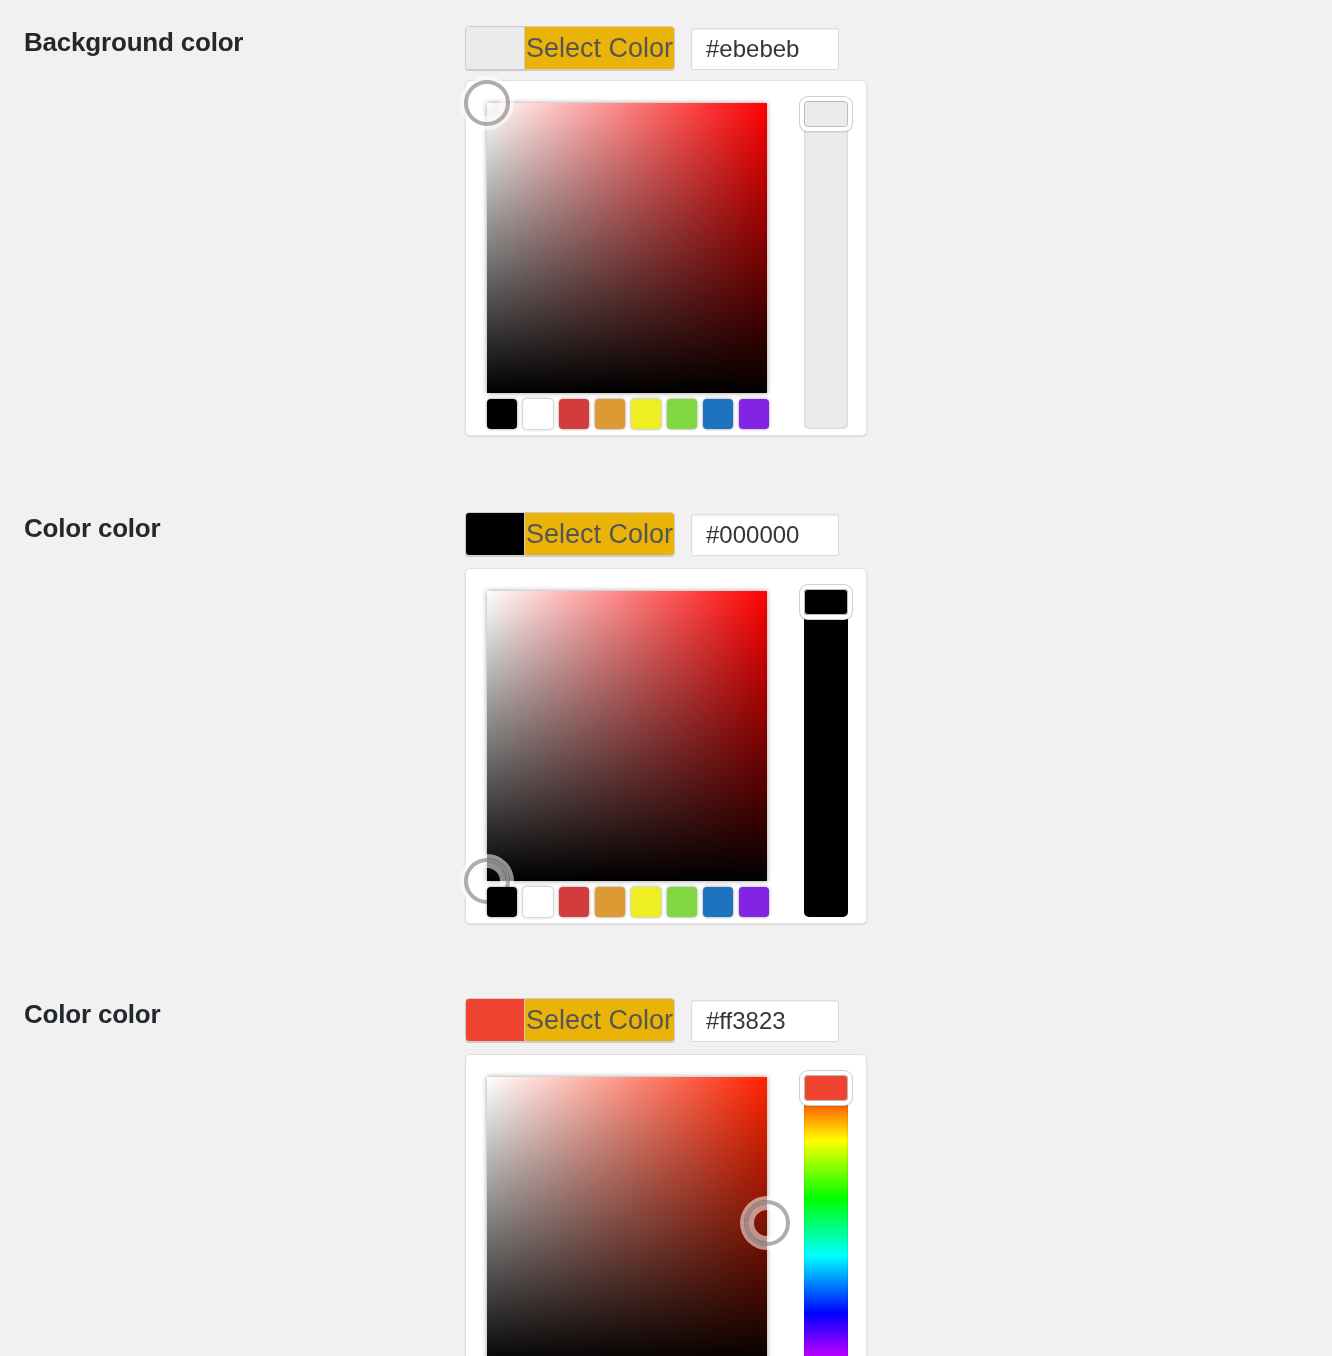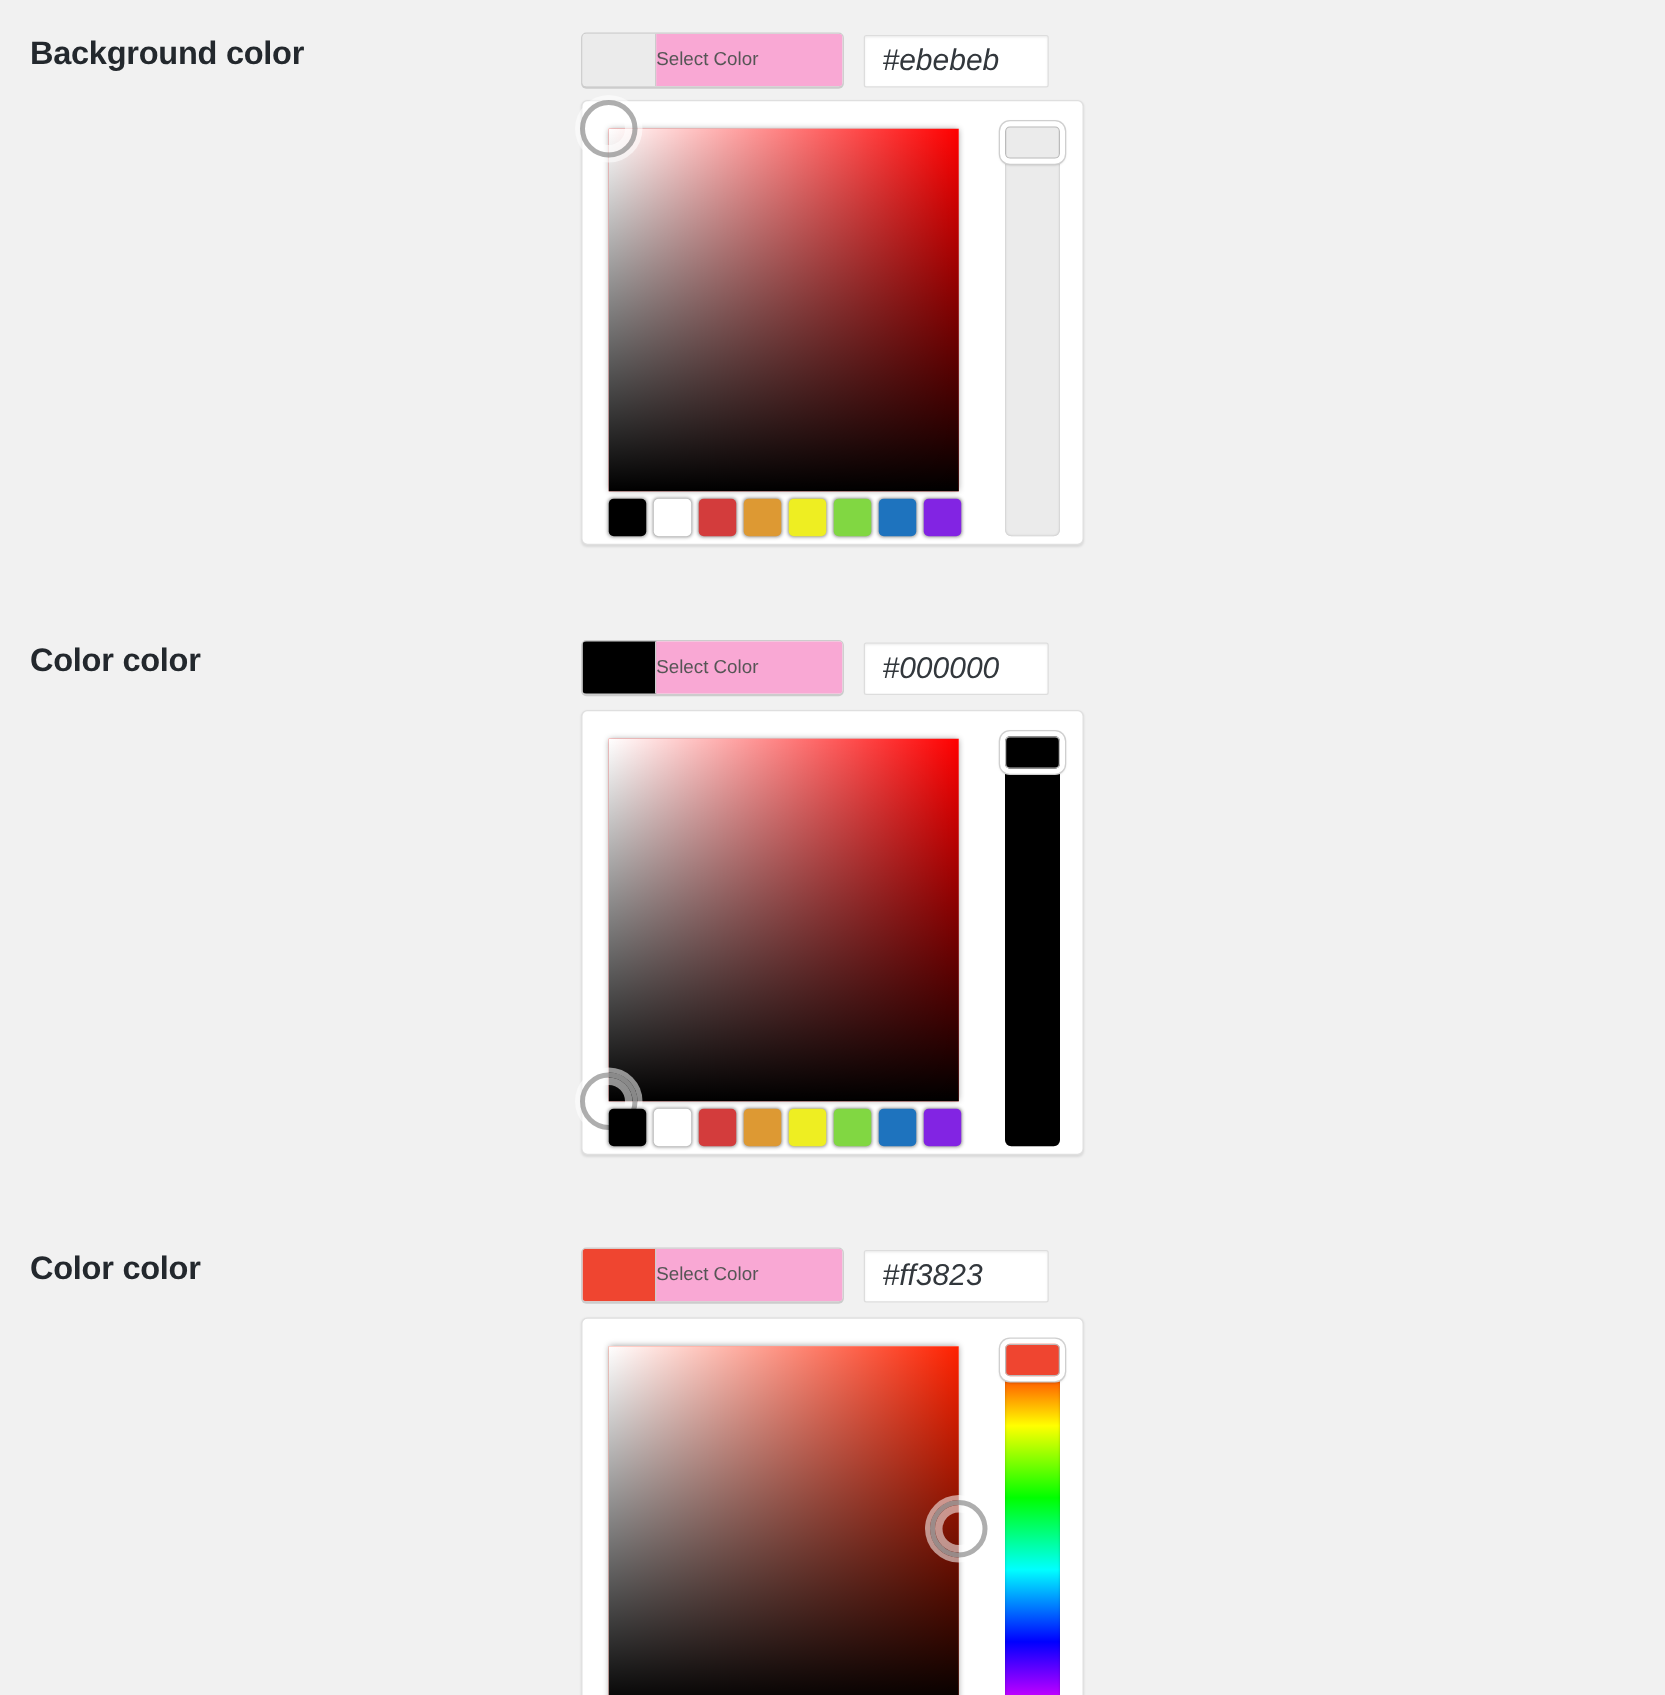--- a/index.html
+++ b/index.html
@@ -66,43 +66,42 @@
     height: 42px;
     border-right: 1px solid #ccc;
   }
   .wp-color-result .btn-text {
     position: absolute;
     left: 59px;
     top: 0;
     right: 0;
     height: 42px;
     line-height: 42px;
-    text-align: left;
-    font-size: 15px;
+    text-align: center;
+    font-size: 27px;
     color: #555;
-    background: #f9a8d4;
+    background: #eab308;
   }
 
   .hex-input {
     position: absolute;
     left: 226px;
     top: 2px;
     width: 148px;
     height: 42px;
     box-sizing: border-box;
     border: 1px solid #ddd;
     border-radius: 2px;
     background: #fff;
     box-shadow: inset 0 1px 2px rgba(0,0,0,.07);
     font-family: "Liberation Sans", sans-serif;
     font-size: 24px;
     color: #32373c;
     padding: 0 14px;
     outline: none;
-    font-style: italic;
   }
 
   
   .iris-picker {
     position: absolute;
     left: 465px;
     box-sizing: border-box;
     width: 402px;
     background: #fff;
     border: 1px solid #dfdfdf;

